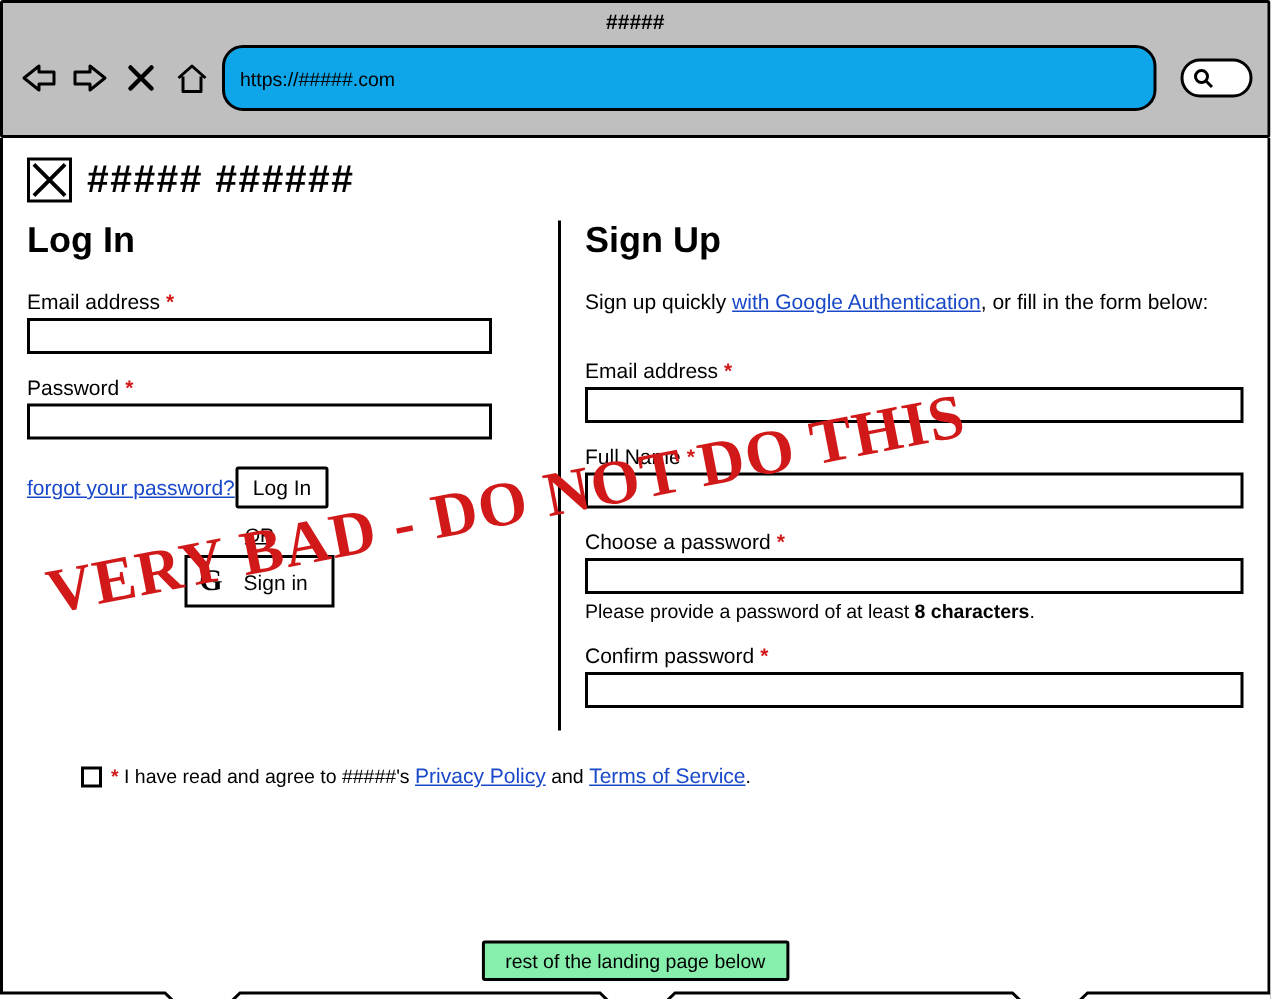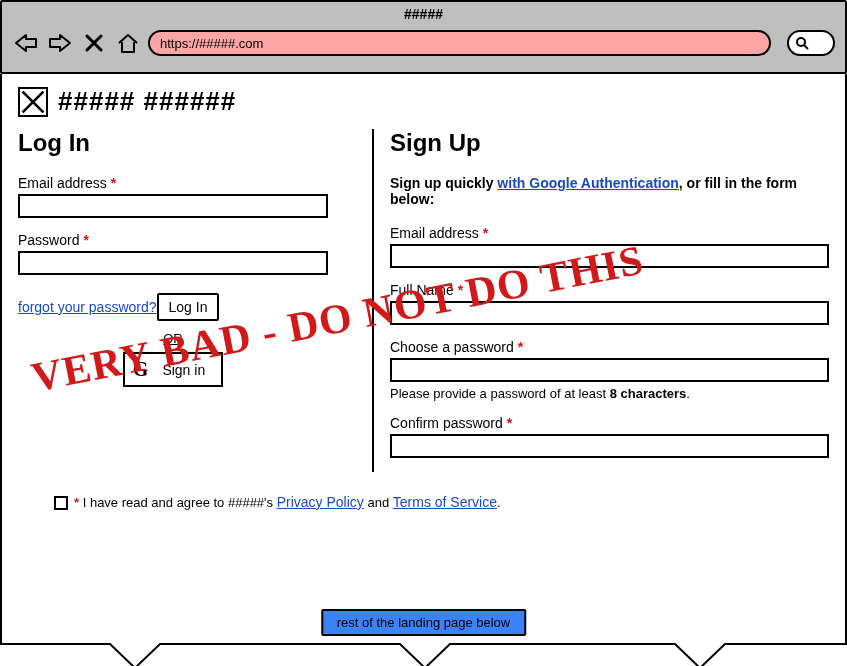--- a/index.html
+++ b/index.html
@@ -36,22 +36,22 @@
       display: flex;
       align-items: center;
       justify-content: center;
       cursor: pointer;
     }
     .nav-btn svg { width: 24px; height: 22px; }
     .url-bar {
       flex: 1;
       border: 2px solid #000;
       border-radius: 14px;
-      background: #fca5a5;
-      height: 26px;
+      background: #0ea5e9;
+      height: 44px;
       display: flex;
       align-items: center;
       padding: 0 10px;
       font-size: 13px;
       font-family: sans-serif;
     }
     .search-pill {
       width: 48px;
       height: 26px;
       border: 2.5px solid #000;
@@ -162,22 +162,21 @@
       cursor: pointer;
       font-family: inherit;
     }
     .google-g {
       font-weight: 900;
       font-size: 20px;
       font-family: Georgia, serif;
     }
     .signup-intro {
       font-size: 14px;
-      margin-bottom: 18px;
-      font-weight: bold;
+      margin-bottom: 30px;
     }
     .help-text {
       font-size: 13px;
       margin-top: -10px;
       margin-bottom: 14px;
     }
     .consent-row {
       display: flex;
       align-items: flex-start;
       gap: 6px;
@@ -199,21 +198,21 @@
     .start-trial-row {
       text-align: right;
       margin-top: 12px;
       padding-right: 2px;
     }
     .rest-banner {
       position: absolute;
       bottom: 34px;
       left: 50%;
       transform: translateX(-50%);
-      background: #3b82f6;
+      background: #86efac;
       border: 2px solid #000;
       padding: 4px 14px;
       font-size: 13px;
       border-radius: 2px;
     }
     .torn-edge {
       position: absolute;
       bottom: -2px;
       left: -2px;
       right: -2px;

